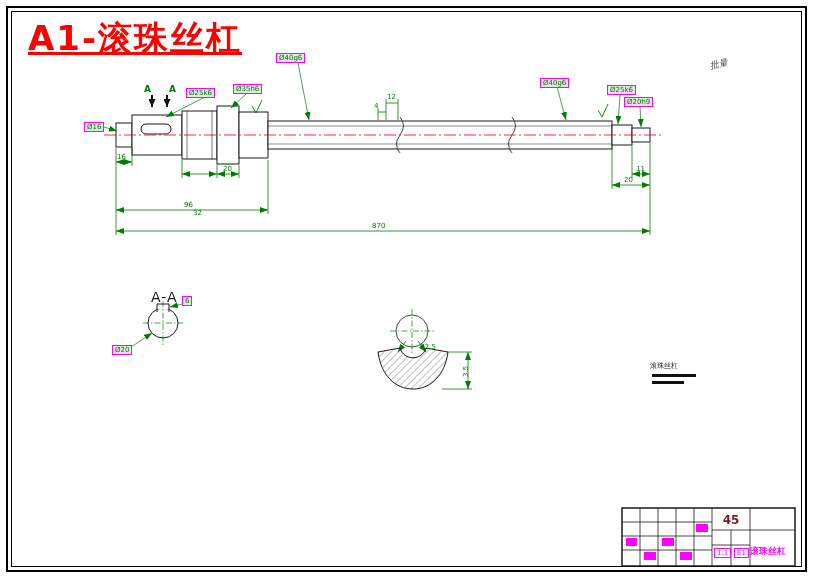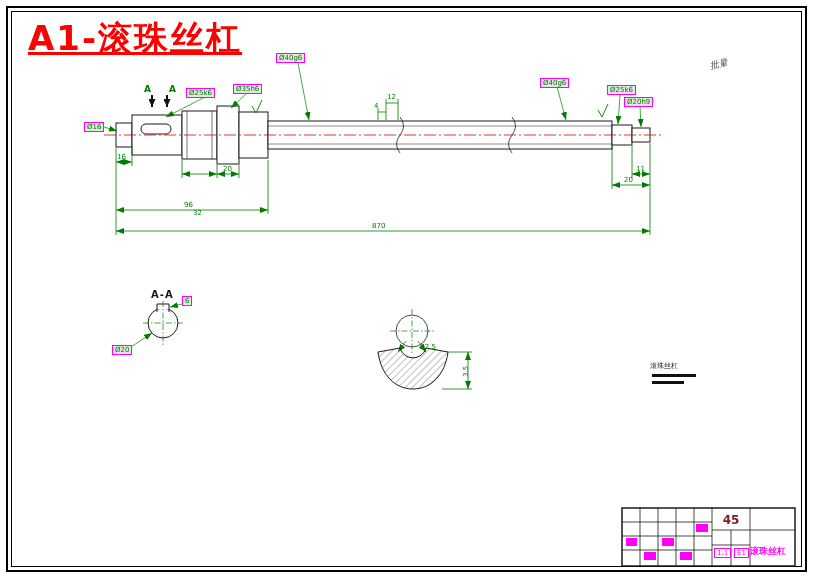--- a/index.html
+++ b/index.html
@@ -10,21 +10,21 @@
   .dwg-title{position:absolute;left:28px;top:16px;font-size:34px;font-weight:bold;color:#ff0000;
              text-decoration:underline;letter-spacing:2px;white-space:nowrap;}
   .corner-note{position:absolute;left:710px;top:58px;font-size:9px;color:#444;
                transform:rotate(-14deg);font-style:italic;}
   svg.linework{position:absolute;left:0;top:0;}
   .tol{position:absolute;border:1px solid #ff00ff;background:#e5e5e5;color:#007d00;
        font-size:7px;line-height:8px;padding:0 2px;white-space:nowrap;}
   .dim{position:absolute;color:#007d00;font-size:7px;line-height:8px;white-space:nowrap;}
   .dim.rot{transform:rotate(-90deg);transform-origin:left top;}
   .secmark{position:absolute;color:#007d00;font-size:9px;font-weight:bold;}
-  .sectitle{position:absolute;color:#1a1a1a;font-size:10px;font-weight:bold;letter-spacing:1px;}
+  .sectitle{position:absolute;color:#1a1a1a;font-size:14px;font-weight:normal;letter-spacing:1px;}
   .technote-heading{position:absolute;left:650px;top:361px;font-size:7px;color:#111;}
   .watermark{position:absolute;left:336px;top:260px;white-space:nowrap;}
   .wchar{display:inline-block;font-size:25px;font-weight:bold;color:#8c8c8c;background:#e9e9e9;
          padding:1px 3px;margin-right:13px;}
   .tb-material{position:absolute;left:712px;top:511px;width:38px;height:18px;line-height:18px;
                text-align:center;font-size:12px;font-weight:bold;color:#7f1d1d;}
   .tb-name{position:absolute;left:750px;top:542px;width:45px;height:18px;line-height:18px;
            text-align:left;font-size:9px;font-weight:bold;color:#ff00ff;}
   .tb-small{position:absolute;border:1px solid #ff00ff;color:#ff00ff;font-size:7px;line-height:8px;
             padding:0 2px;background:#fff;}

